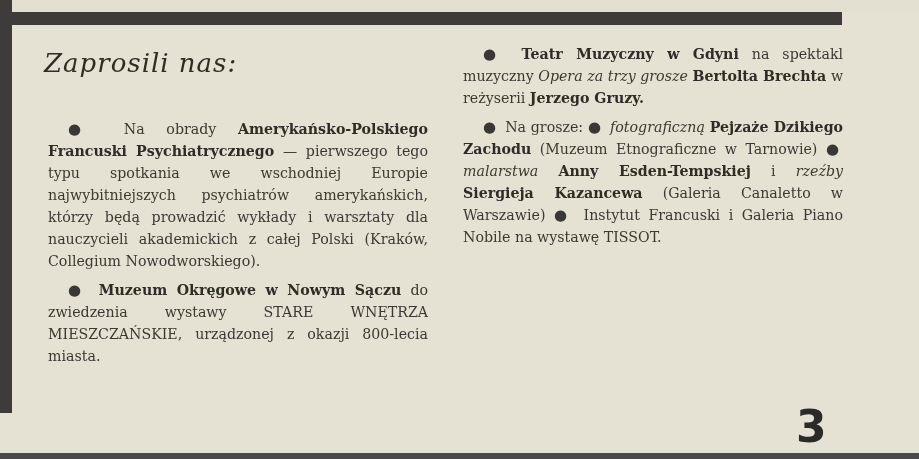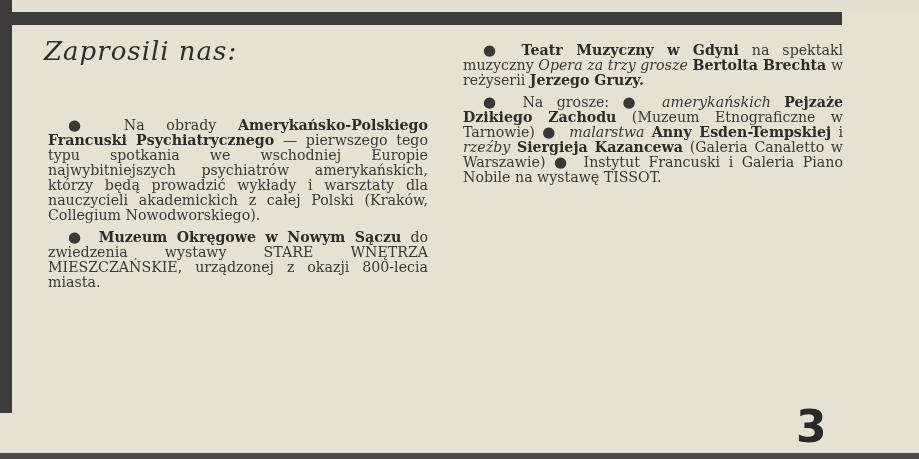--- a/index.html
+++ b/index.html
@@ -8,26 +8,26 @@
     background:#e6e2d3;
     font-family:"DejaVu Serif", serif;
     color:#3a3835;
   }
   .top-strip { position:absolute; left:0; top:0; width:919px; height:12px; background:#e4e0d1; }
   .top-rule { position:absolute; left:0; top:12px; width:842px; height:13px; background:#3d3c3a; }
   .left-rule { position:absolute; left:0; top:0; width:12px; height:413px; background:#3d3c3a; }
   .bottom-rule { position:absolute; left:0; top:453px; width:919px; height:6px; background:#4a4947; }
 
   .title {
-    position:absolute; left:44px; top:36px;
+    position:absolute; left:44px; top:48px;
     font-family:"DejaVu Serif", serif; font-style:italic;
     font-size:26px; letter-spacing:1px; color:#2f2d2a;
   }
 
-  .col { position:absolute; font-size:14.2px; line-height:15px; text-align:justify; }
+  .col { position:absolute; font-size:14.2px; line-height:22px; text-align:justify; }
   .col-left { left:48px; top:118px; width:380px; }
   .col-right { left:463px; top:43px; width:380px; }
 
   .para { margin:0 0 7px 0; text-indent:20px; }
   .bullet { font-size:15px; margin-right:4px; }
   b { font-weight:bold; color:#2e2c29; }
   i { font-style:italic; }
 
   .page-number {
     position:absolute; left:796px; top:405px;
@@ -66,21 +66,21 @@
     <span>na spektakl muzyczny</span>
     <i>Opera za trzy grosze</i>
     <b>Bertolta Brechta</b>
     <span>w reżyserii</span>
     <b>Jerzego Gruzy.</b>
   </p>
   <p class="para">
     <span class="bullet">●</span>
     <span>Na grosze:</span>
     <span class="bullet">●</span>
-    <i>amerykańskich</i>
+    <i>fotograficzną</i>
     <b>Pejzaże Dzikiego Zachodu</b>
     <span>(Muzeum Etnograficzne w Tarnowie)</span>
     <span class="bullet">●</span>
     <i>malarstwa</i>
     <b>Anny Esden-Tempskiej</b>
     <span>i</span>
     <i>rzeźby</i>
     <b>Siergieja Kazancewa</b>
     <span>(Galeria Canaletto w Warszawie)</span>
     <span class="bullet">●</span>

